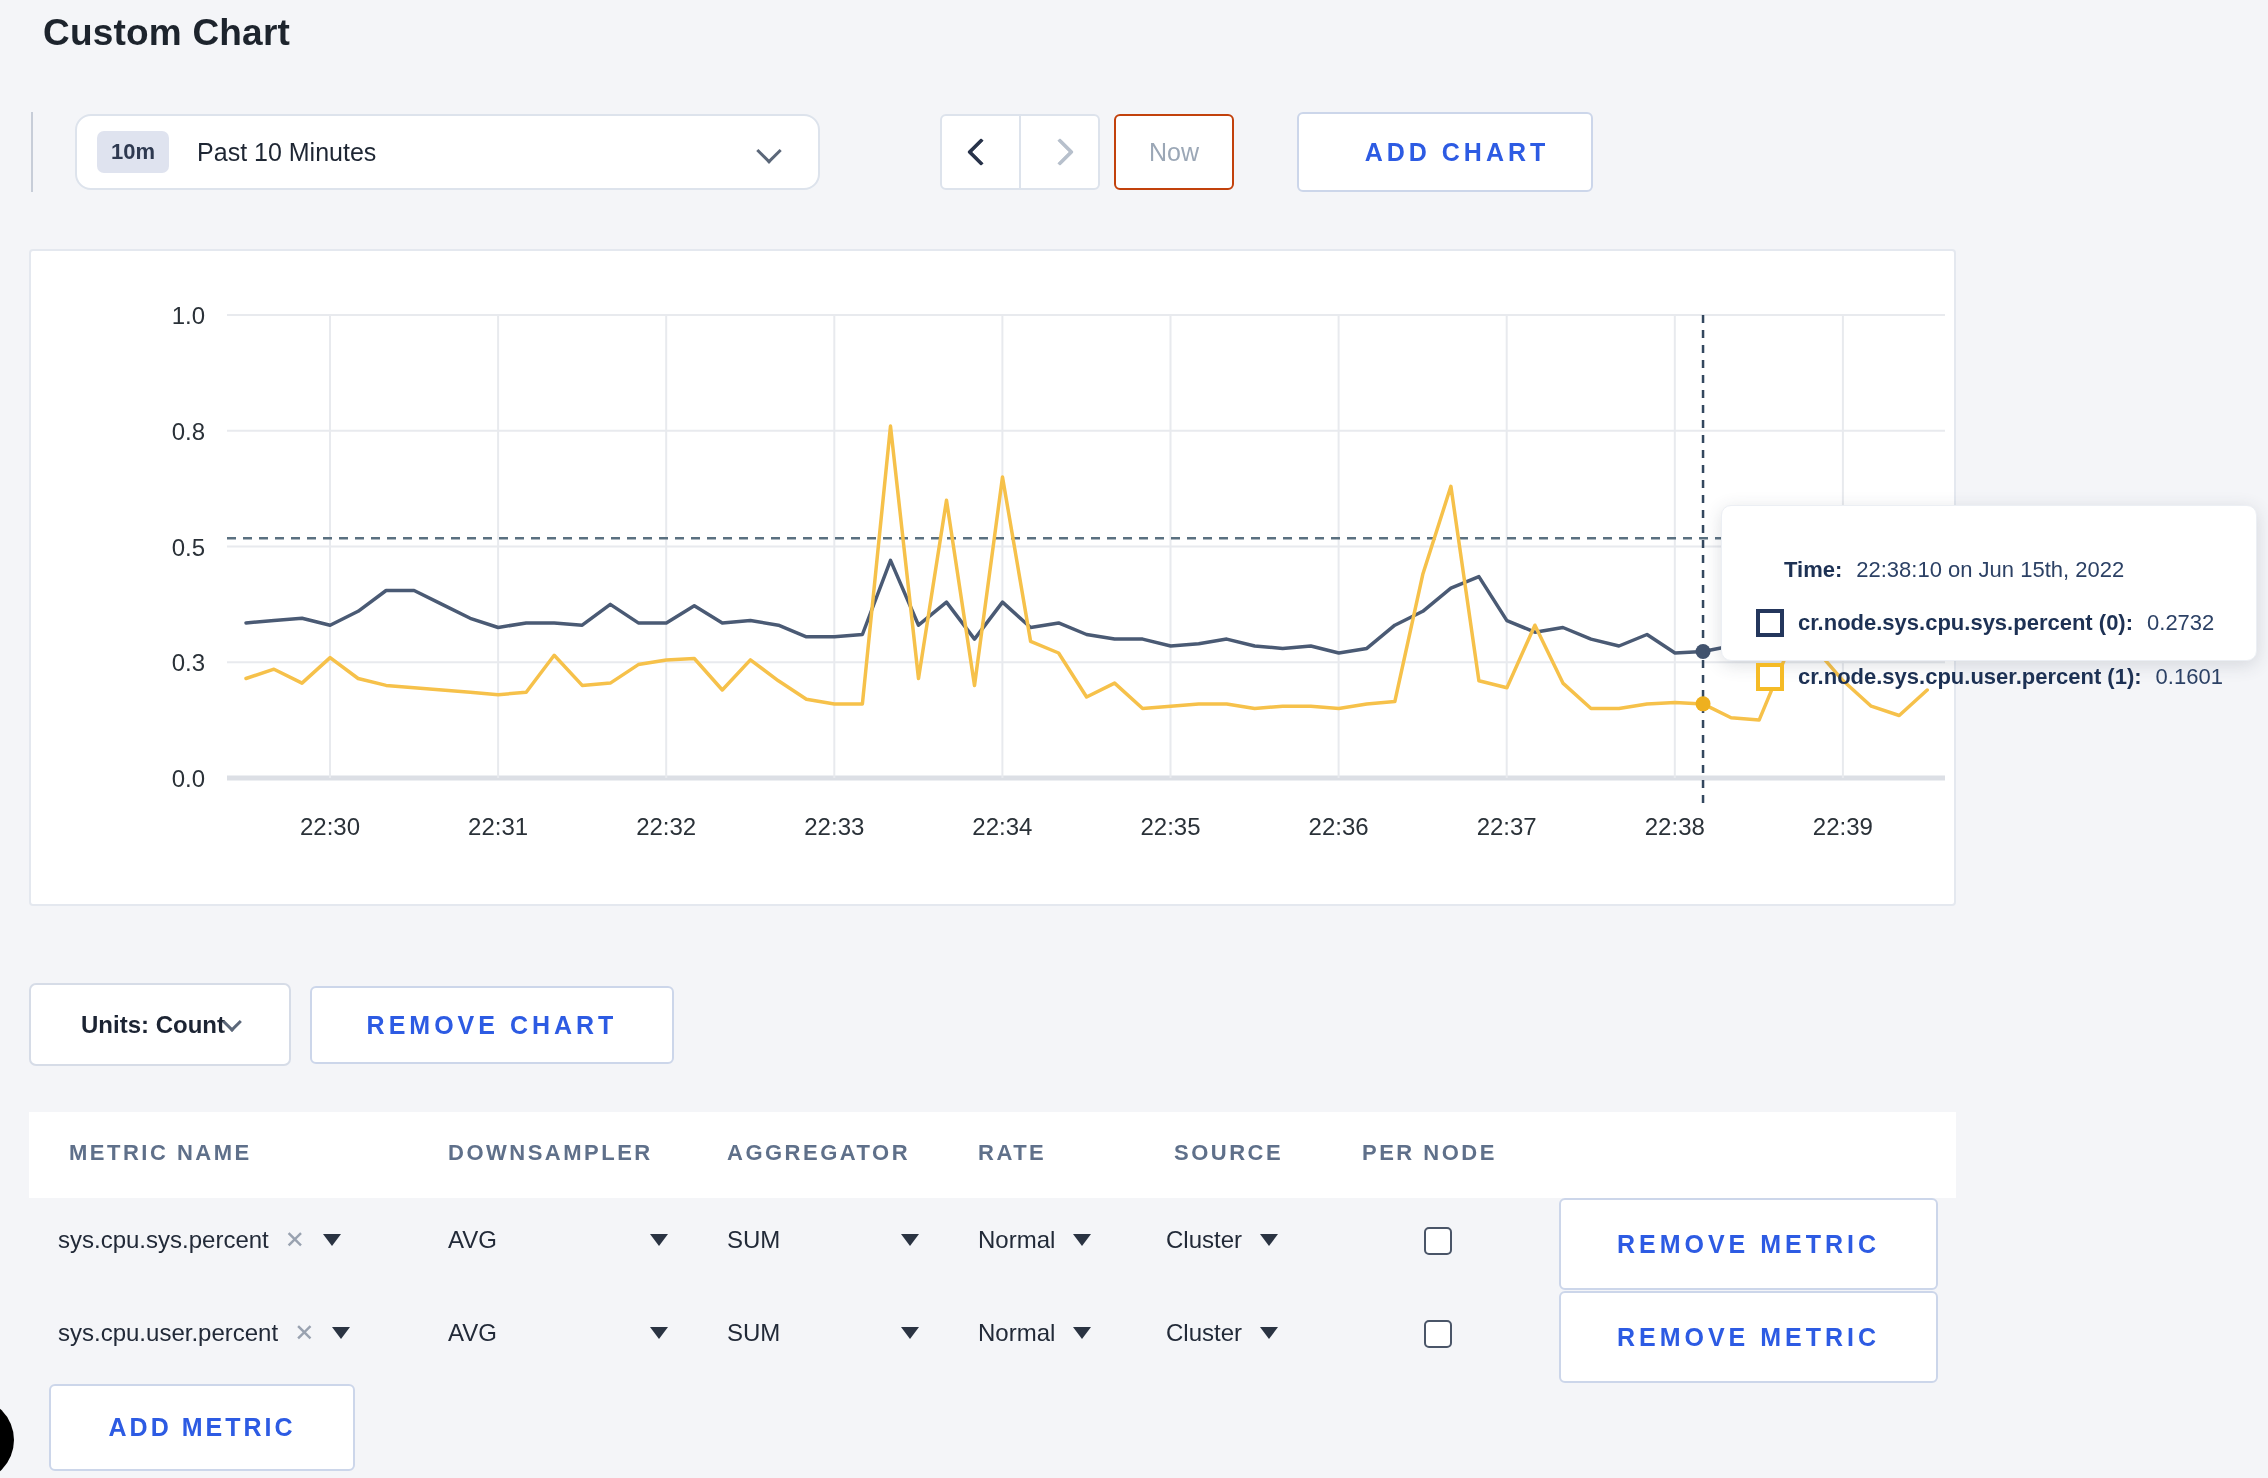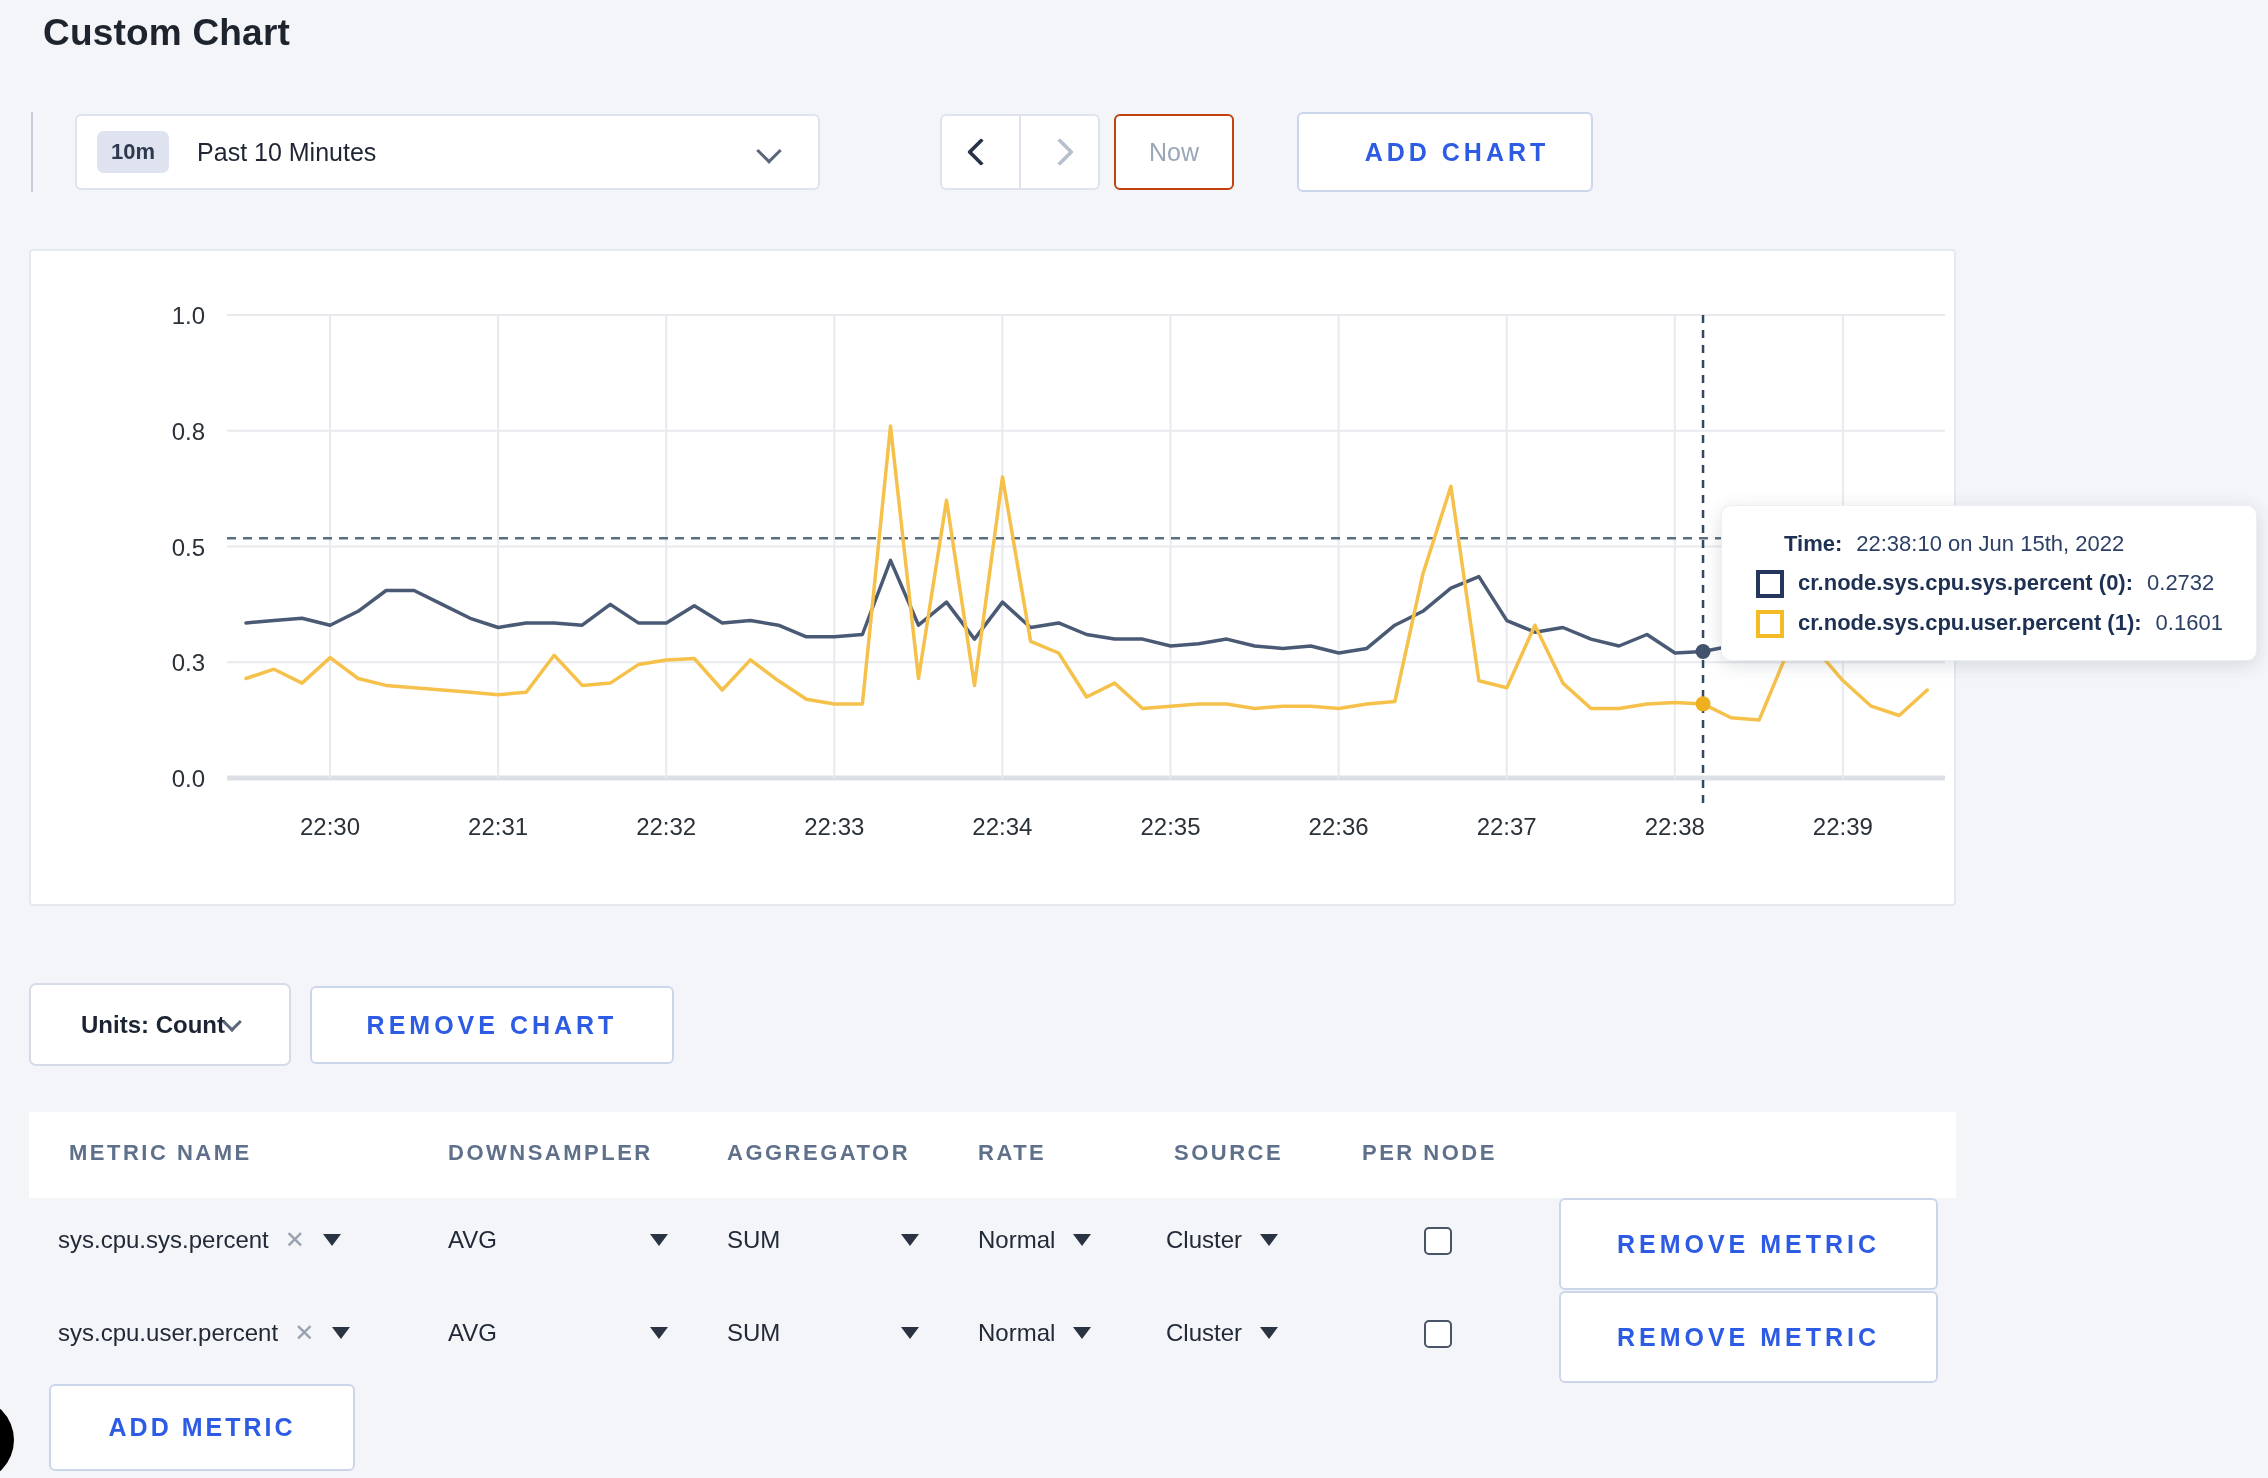--- a/index.html
+++ b/index.html
@@ -7,21 +7,21 @@
     width:2268px;height:1478px;position:relative;overflow:hidden;
     background:#f4f5f8;
     font-family:"Liberation Sans", sans-serif;
     color:#20262e;
   }
   .abs{position:absolute;}
   
   .page-title{left:43px;top:12px;font-size:37px;font-weight:600;color:#1d242d;letter-spacing:.2px;}
   .toolbar-divider{left:31px;top:112px;width:2px;height:80px;background:#c7cdd8;}
   .time-select{
-    left:75px;top:114px;width:745px;height:76px;background:#fff;border:2px solid #dde3ec;border-radius:6px;
+    left:75px;top:114px;width:745px;height:76px;background:#fff;border:2px solid #dde3ec;border-radius:16px;
     display:flex;align-items:center;box-sizing:border-box;cursor:pointer;
   }
   .tw-badge{margin-left:20px;background:#dfe3ef;border-radius:7px;padding:8px 14px;font-size:22px;font-weight:700;color:#2e3950;}
   .tw-label{margin-left:28px;font-size:25px;color:#1e2633;}
   .chev{display:inline-block;width:15px;height:15px;border-right:3px solid #5b6779;border-bottom:3px solid #5b6779;transform:rotate(45deg);}
   .time-select .chev{position:absolute;right:40px;top:26px;}
   .pager{left:940px;top:114px;width:160px;height:76px;display:flex;}
   .pager .pbtn{width:80px;height:76px;background:#fff;border:2px solid #dde3ec;box-sizing:border-box;display:flex;align-items:center;justify-content:center;cursor:pointer;}
   .pager .pbtn:first-child{border-radius:6px 0 0 6px;border-right-width:1px;}
   .pager .pbtn:last-child{border-radius:0 6px 6px 0;border-left-width:1px;}
@@ -38,21 +38,21 @@
   
   .chart-card{left:29px;top:249px;width:1927px;height:657px;background:#fff;border:2px solid #e4e8ef;border-radius:4px;box-sizing:border-box;}
   #chart-svg{left:0;top:0;pointer-events:none;z-index:2;}
   
   .tooltip{
     left:1721px;top:505px;width:536px;height:156px;background:#fff;border:1px solid #eceff4;border-radius:10px;
     box-shadow:0 4px 18px rgba(50,60,80,.16);z-index:3;box-sizing:border-box;
     padding:25px 30px 22px 34px;display:flex;flex-direction:column;justify-content:space-between;
     font-size:22px;color:#1d3154;
   }
-  .tt-row{display:flex;align-items:flex-start;white-space:nowrap;}
+  .tt-row{display:flex;align-items:center;white-space:nowrap;margin-top:26px;}
   .tt-time{padding-left:28px;}
   .tt-label{font-weight:700;}
   .tt-val{margin-left:14px;font-weight:400;color:#2c4165;}
   .tt-sq{width:20px;height:20px;border-width:4px;border-style:solid;background:#fff;margin-right:14px;flex:0 0 auto;}
   
   .units-button{left:29px;top:983px;width:262px;height:83px;background:#fff;border:2px solid #d6dce7;border-radius:7px;box-sizing:border-box;
     display:flex;align-items:center;justify-content:center;gap:0;font-size:24px;font-weight:700;color:#1c2433;cursor:pointer;}
   .units-button .chev{width:11px;height:11px;margin-top:-6px;}
   #remove-chart{left:310px;top:986px;width:364px;height:78px;}
   

